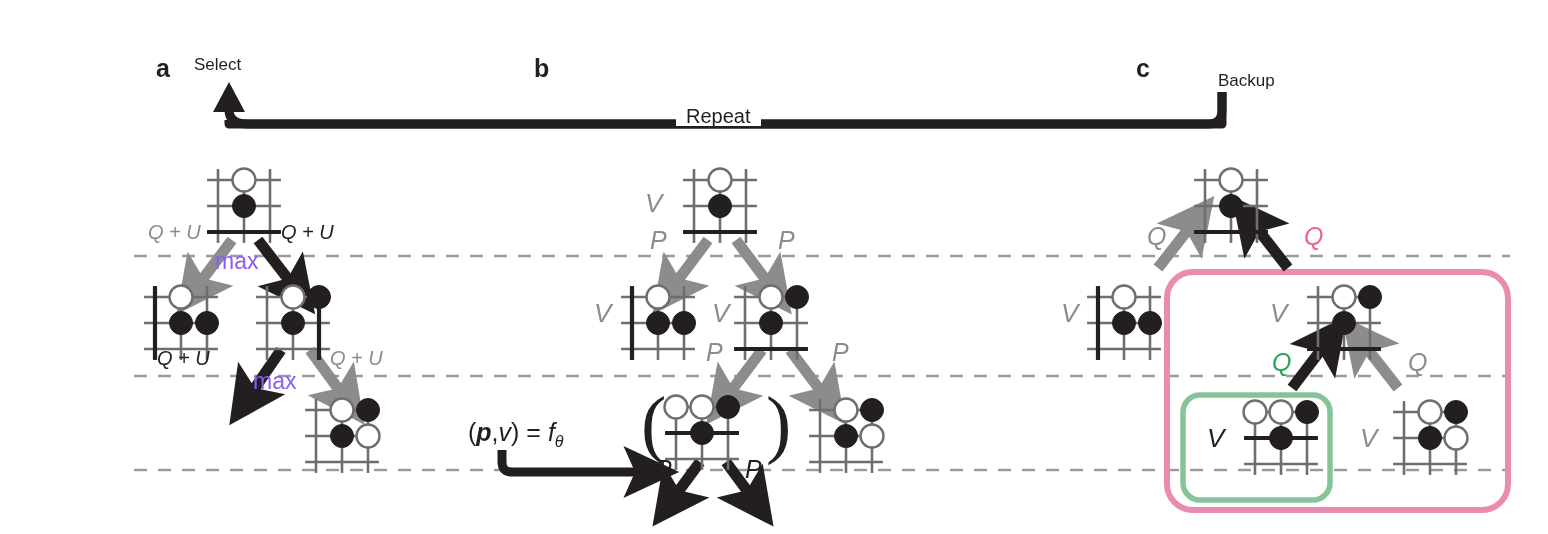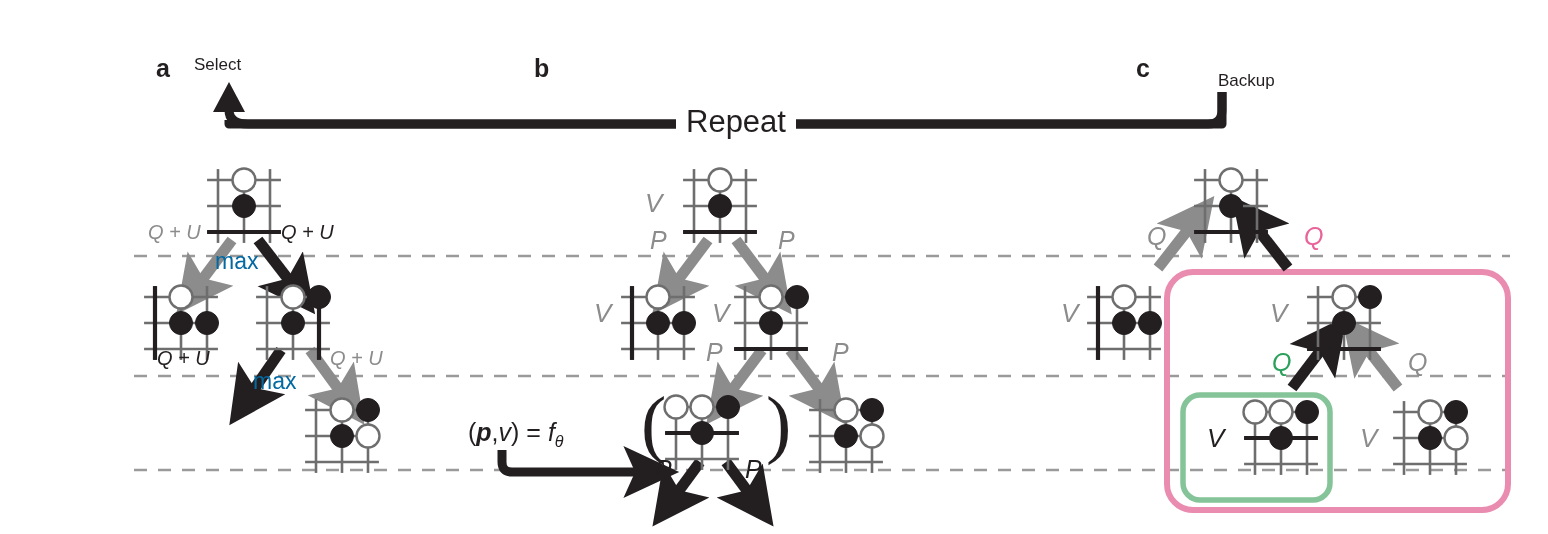--- a/index.html
+++ b/index.html
@@ -11,31 +11,31 @@
   #stage{position:absolute;left:0;top:0;width:1548px;height:534px;}
   svg.layer{position:absolute;left:0;top:0;width:1548px;height:534px;overflow:visible;}
   .panel-letter{
     position:absolute;font-weight:bold;font-size:25px;color:#231f20;
     line-height:1;letter-spacing:0;
   }
   .panel-title{
     position:absolute;font-size:17px;color:#231f20;line-height:1;font-weight:400;
   }
   .repeat-label{
-    position:absolute;font-size:31px;color:#231f20;line-height:1;
+    position:absolute;font-size:20px;color:#231f20;line-height:1;
     background:#ffffff;padding:0 10px;
   }
   .lbl{
     position:absolute;line-height:1;white-space:nowrap;
   }
   .lbl-qu{font-size:20px;font-style:italic;}
   .lbl-v{font-size:26px;font-style:italic;}
   .lbl-p{font-size:25px;font-style:italic;}
   .lbl-q{font-size:25px;font-style:italic;}
-  .lbl-max{font-size:23px;font-style:normal;color:#0369a1;}
+  .lbl-max{font-size:23px;font-style:normal;color:#8b5cf6;}
   .dark{color:#231f20;}
   .grey{color:#8c8c8c;}
   .pink{color:#e8639a;}
   .green{color:#2aa05a;}
   .formula{
     position:absolute;font-size:25px;color:#231f20;line-height:1;white-space:nowrap;
     font-style:italic;
   }
   .formula .bold-p{font-weight:bold;font-style:italic;}
   .formula .up{font-style:normal;}

